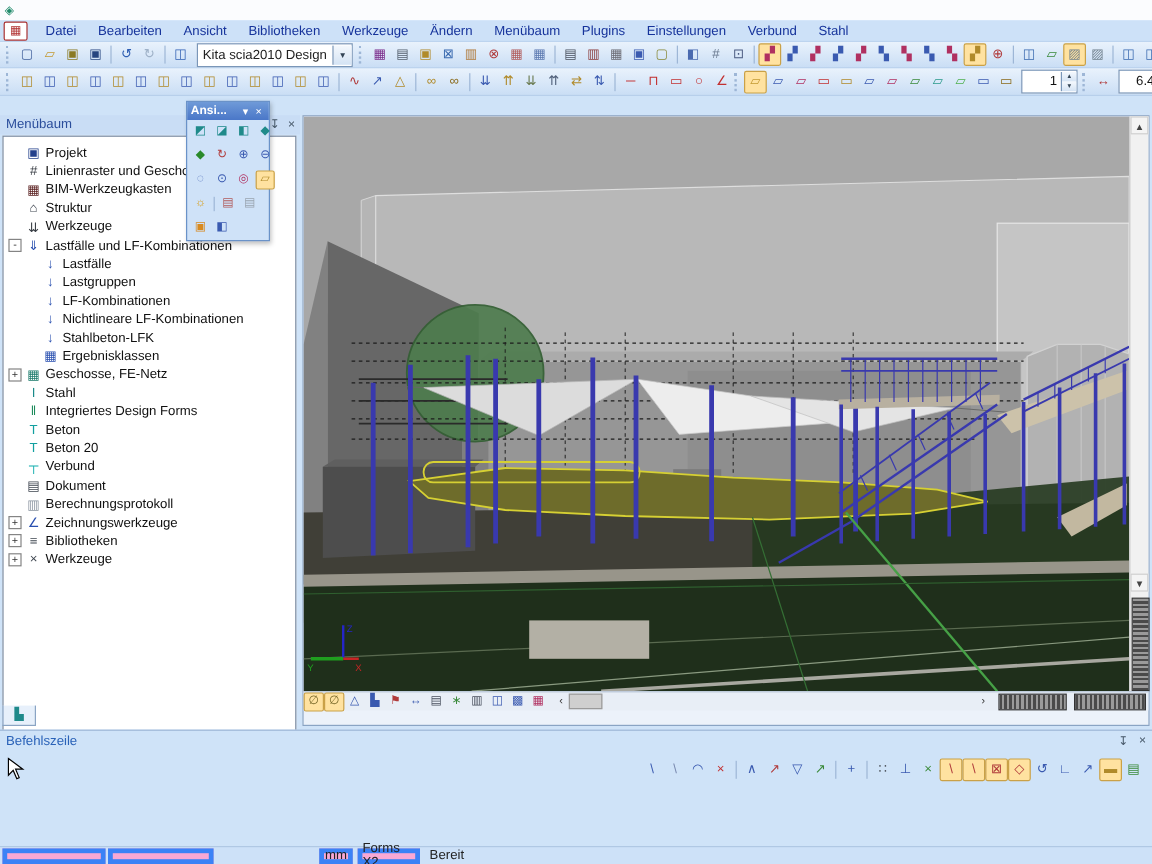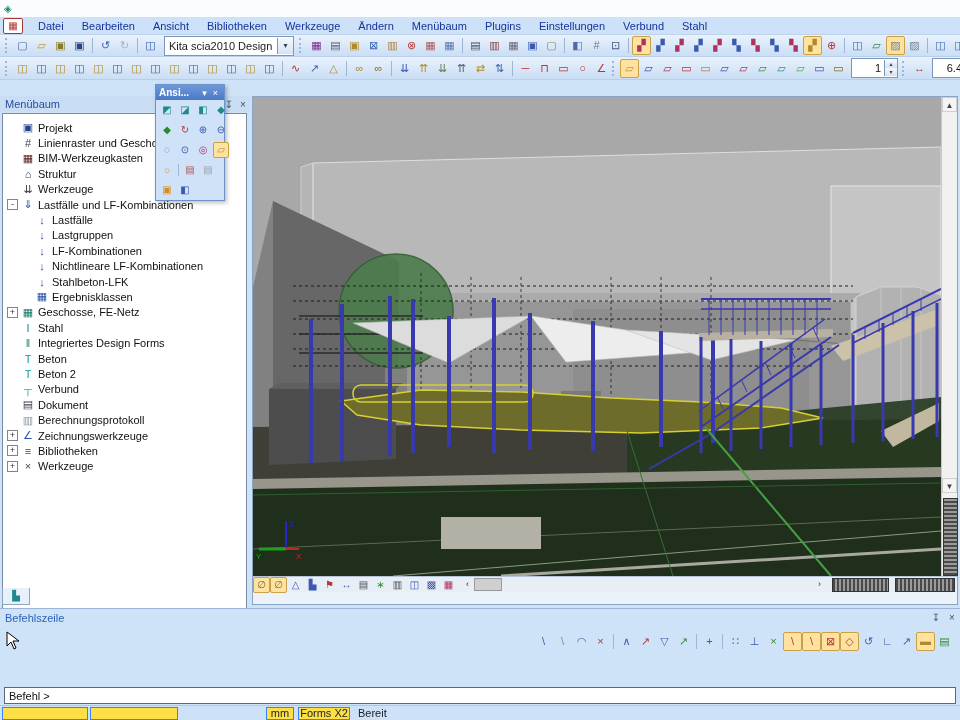--- a/index.html
+++ b/index.html
@@ -82,21 +82,21 @@
     color:#2a62b8;padding-left:5px;box-sizing:border-box}
   #cmdhead .hbtn{margin-left:auto;width:16px;text-align:center;color:#456;font-size:10px}
   #cmdhead .hbtn + .hbtn{margin-left:0}
   #snapbar{position:absolute;right:6px;top:22px;display:flex;align-items:center;height:20px}
   #cmdinput{left:4px;top:78px;width:952px;height:17px;background:#fff;border:1px solid #5a6a7a;
     font-size:11px;color:#111;line-height:16px;padding-left:4px;box-sizing:border-box}
   #cursor{left:6px;top:22px;width:16px;height:20px}
   
   #statusbar{left:0;top:705px;width:960px;height:15px;background:#cde1f8;display:flex;
     align-items:center;font-size:11px;color:#222;border-top:1px solid #b0c8e4;box-sizing:border-box}
-  .scell{height:13px;border:1px solid #3b82f6;background:#fde047;margin-left:2px;box-sizing:border-box;
+  .scell{height:13px;border:4px solid #3b82f6;background:#f9a8d4;margin-left:2px;box-sizing:border-box;
     display:flex;align-items:center;justify-content:center}
 </style>
 </head>
 <body>
 
 <div id="titlebar" class="abs">
   <span class="appico">◈</span>
 </div>
 
 <div id="menubar" class="abs">
@@ -325,21 +325,21 @@
         <span class="tlab">Integriertes Design Forms</span>
       </div>
       <div class="trow" style="padding-left: 4px;">
         <span class="texp hid"></span>
         <span class="tico" style="color: rgb(18, 160, 160);">T</span>
         <span class="tlab">Beton</span>
       </div>
       <div class="trow" style="padding-left: 4px;">
         <span class="texp hid"></span>
         <span class="tico" style="color: rgb(18, 160, 160);">T</span>
-        <span class="tlab">Beton 2</span>
+        <span class="tlab">Beton 20</span>
       </div>
       <div class="trow" style="padding-left: 4px;">
         <span class="texp hid"></span>
         <span class="tico" style="color: rgb(24, 176, 176);">┬</span>
         <span class="tlab">Verbund</span>
       </div>
       <div class="trow" style="padding-left: 4px;">
         <span class="texp hid"></span>
         <span class="tico" style="color: rgb(63, 70, 80);">▤</span>
         <span class="tlab">Dokument</span>
@@ -602,21 +602,20 @@
       <span class="tbi pressed" style="color: rgb(176, 58, 58);">\</span>
       <span class="tbi pressed" style="color: rgb(176, 58, 58);">\</span>
       <span class="tbi pressed" style="color: rgb(176, 58, 58);">⊠</span>
       <span class="tbi pressed" style="color: rgb(176, 58, 58);">◇</span>
       <span class="tbi" style="color: rgb(58, 90, 176);">↺</span>
       <span class="tbi" style="color: rgb(58, 90, 176);">∟</span>
       <span class="tbi" style="color: rgb(58, 90, 176);">↗</span>
       <span class="tbi pressed" style="color: rgb(176, 138, 42);">▬</span>
       <span class="tbi" style="color: rgb(58, 138, 58);">▤</span>
     </div>
-  <div id="cmdinput" class="abs">Befehl &gt;</div>
 </div>
 
 <div id="statusbar" class="abs">
   <span class="scell" style="width:86px"></span>
   <span class="scell" style="width:88px"></span>
   <span class="scell" style="width:28px;margin-left:88px">mm</span>
   <span class="scell" style="width:52px;margin-left:4px">Forms X2</span>
   <span style="margin-left:8px">Bereit</span>
 </div>
 

